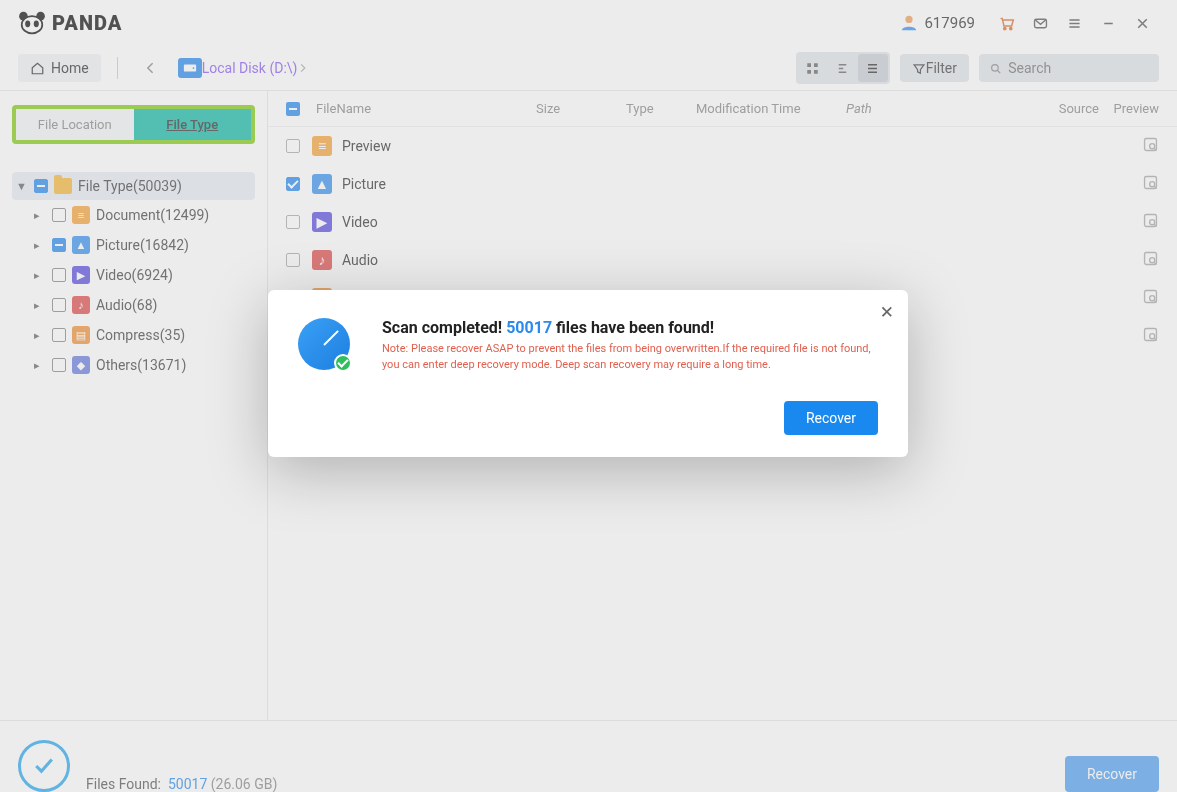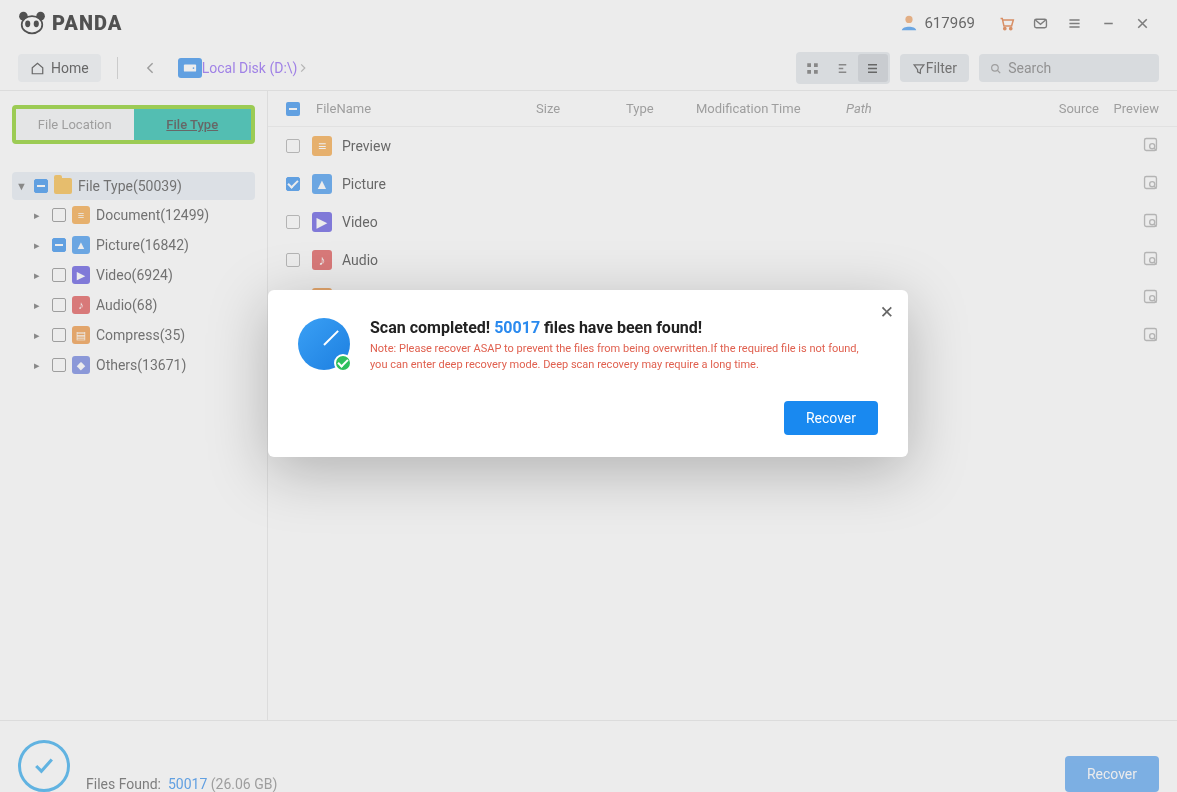--- a/index.html
+++ b/index.html
@@ -66,21 +66,21 @@
 .row .rico { width: 20px; height: 20px; border-radius: 3px; margin: 0 10px 0 12px; display: flex; align-items: center; justify-content: center; color:#fff; }
 .row .prev-ico { margin-left:auto; color:#aaa; }
 .footer { height: 72px; border-top: 1px solid #e6e6e6; display: flex; align-items: flex-end; padding: 0 18px; gap: 16px; }
 .progress-ring { width: 52px; height: 52px; border-radius: 50%; border: 3px solid #2aa8ef; display: flex; align-items: center; justify-content: center; color: #2aa8ef; }
 .footer-text { font-size: 14px; color: #555; }
 .footer-text .count { color: #2a8aef; }
 .footer-text .size { color: #888; }
 .recover-btn { margin-left: auto; background: #2a8aef; color: #fff; padding: 10px 22px; border-radius: 4px; font-size: 14px; cursor: pointer; opacity: 0.8; }
 .modal { position: absolute; z-index: 100; left: 268px; top: 290px; width: 640px; background: #fff; border-radius: 6px; box-shadow: 0 14px 60px rgba(0,0,0,0.25); padding: 28px 30px 22px; }
 .modal-close { position: absolute; right: 14px; top: 12px; color: #666; cursor: pointer; font-size: 17px; }
-.modal-body { display: flex; gap: 20px; }
+.modal-body { display: flex; gap: 32px; }
 .modal-ico { width: 52px; height: 52px; flex-shrink: 0; position: relative; }
 .modal-ico .circle { width: 52px; height: 52px; border-radius: 50%; background: linear-gradient(135deg,#3aa0f5,#1d7fe0); position: relative; overflow: hidden; }
 .modal-ico .needle { position:absolute; left: 26px; top: 26px; width: 20px; height: 2px; background: #fff; transform-origin: left; transform: rotate(-45deg); }
 .modal-ico .check { position: absolute; right: -2px; bottom: -2px; width: 18px; height: 18px; border-radius: 50%; background: #2fbf5d; border: 2px solid #fff; display: flex; align-items: center; justify-content: center; }
 .modal-ico .check::after { content:""; width:4px; height:8px; border:solid #fff; border-width:0 2px 2px 0; transform:rotate(45deg); margin-top:-2px; }
 .modal-title { font-size: 16px; font-weight: 700; color: #222; }
 .modal-title .num { color: #2a8aef; }
 .modal-note { font-size: 11px; color: #e0604f; margin-top: 4px; line-height: 1.45; }
 .modal-actions { display: flex; justify-content: flex-end; margin-top: 28px; }
 .modal-recover { background: #1989f0; color: #fff; padding: 9px 22px; border-radius: 4px; font-size: 14px; cursor: pointer; }

